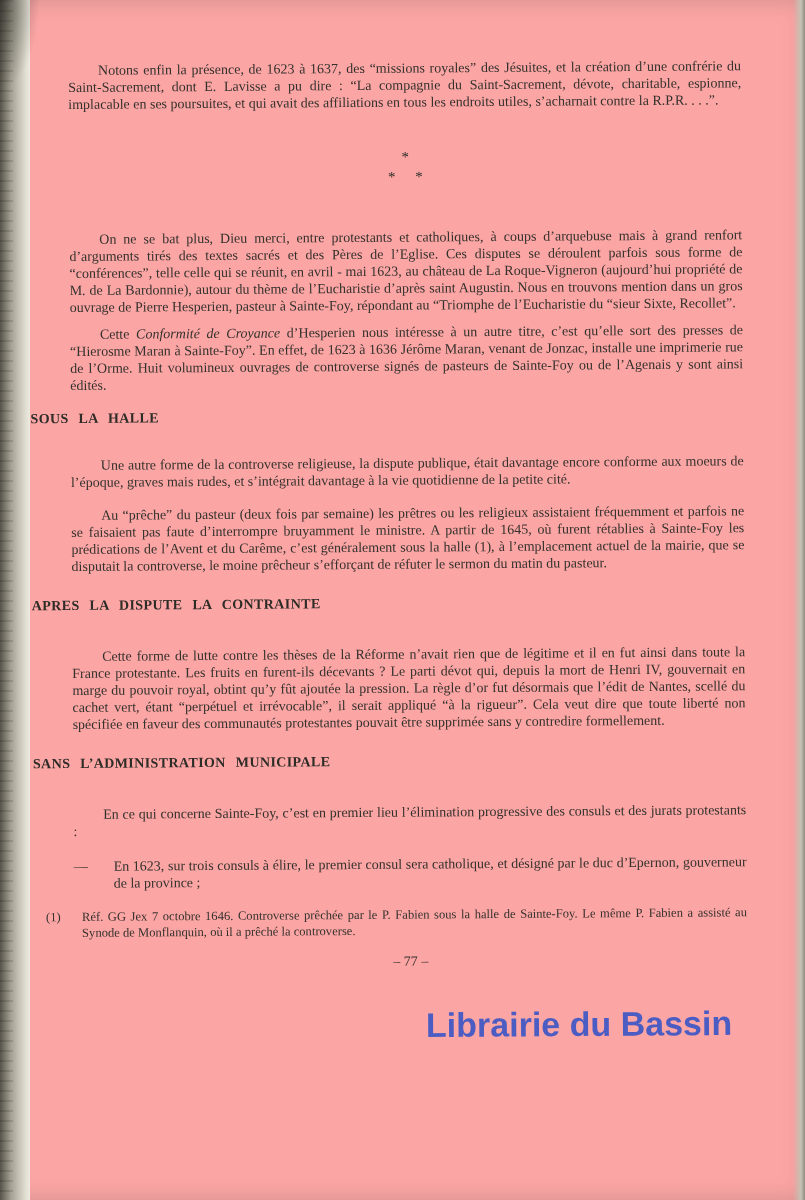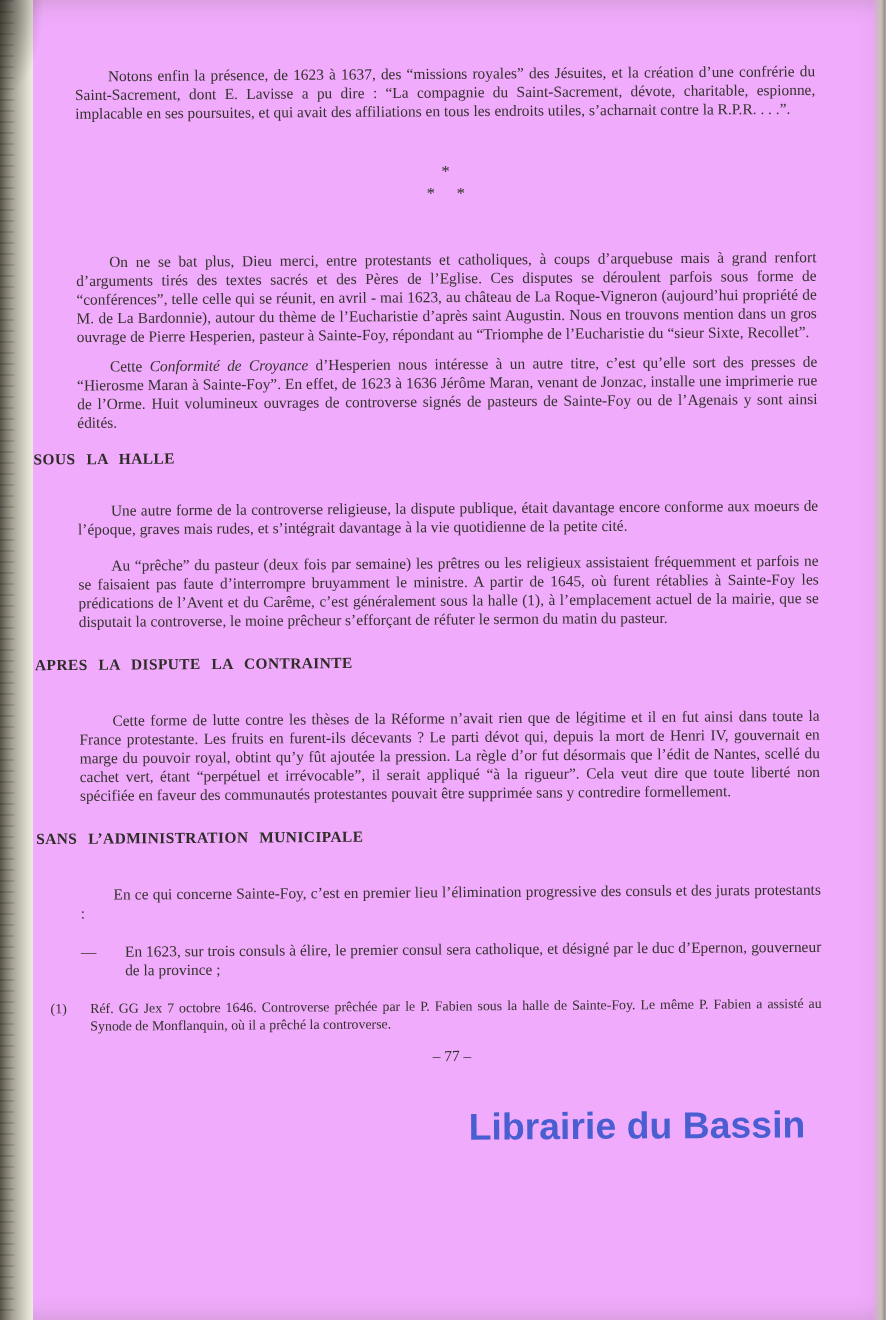--- a/index.html
+++ b/index.html
@@ -3,21 +3,21 @@
 <meta charset="utf-8">
 <style>
   html,body{margin:0;padding:0;}
   body{
     width:805px;height:1200px;overflow:hidden;position:relative;
     background:#9b978d;
     font-family:"Liberation Serif",serif;
   }
   .page{
     position:absolute;inset:0;
-    background:#f0abfc;
+    background:#fca5a5;
     box-shadow:inset 0 0 22px rgba(92,86,70,.28);
     padding-left:10px;
   }
   .binding{
     position:absolute;left:0;top:0;bottom:0;width:30px;
     background:linear-gradient(90deg,#524f47 0,#787468 5px,#a39f93 11px,#c7c3b6 19px,#e2dfd3 26px,#edeae1 30px);
   }
   .binding::after{
     content:"";position:absolute;left:0;top:0;bottom:0;width:13px;opacity:.35;
     background:repeating-linear-gradient(180deg,rgba(0,0,0,.30) 0 2px,rgba(255,255,255,.06) 2px 10px);

